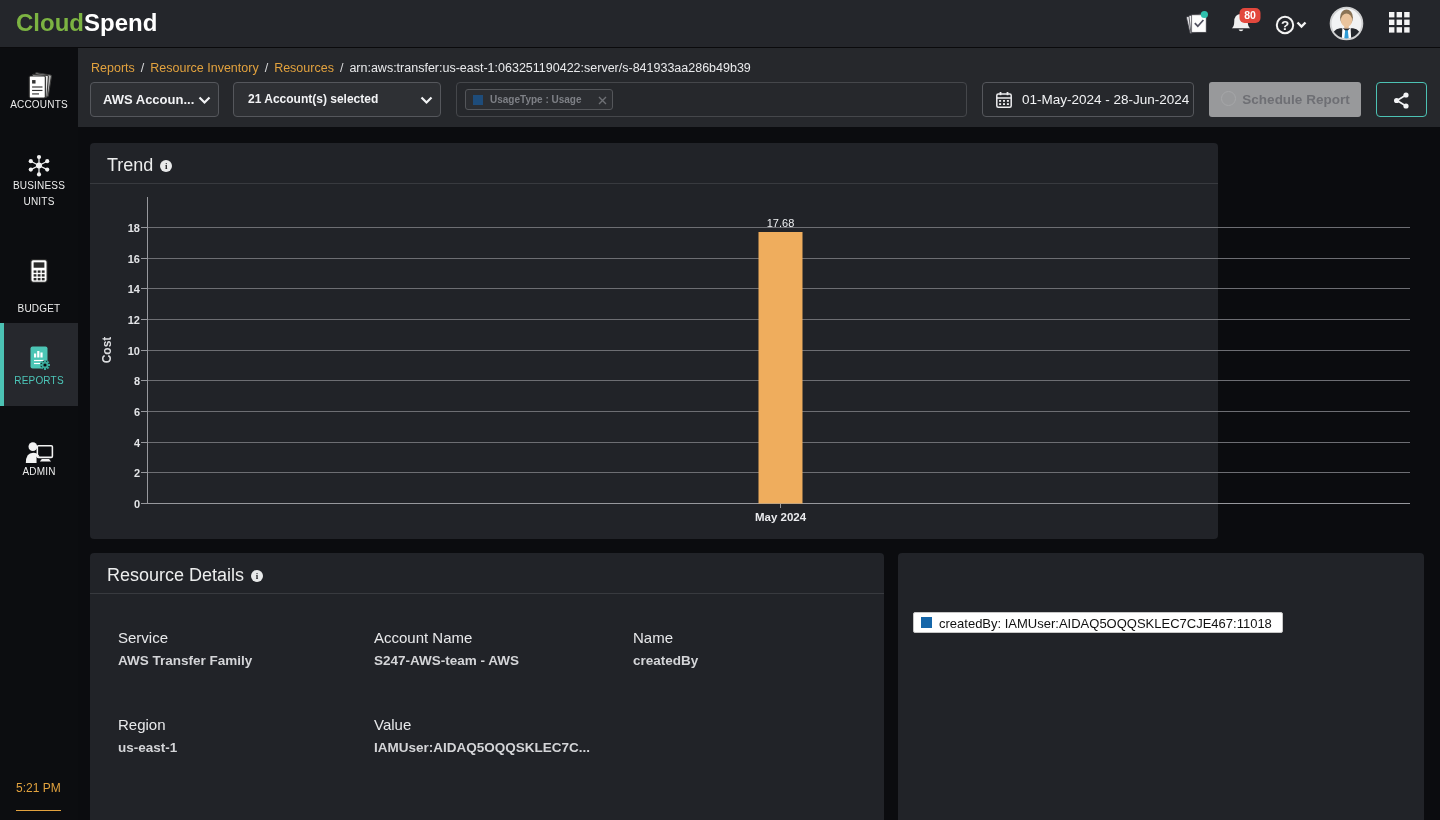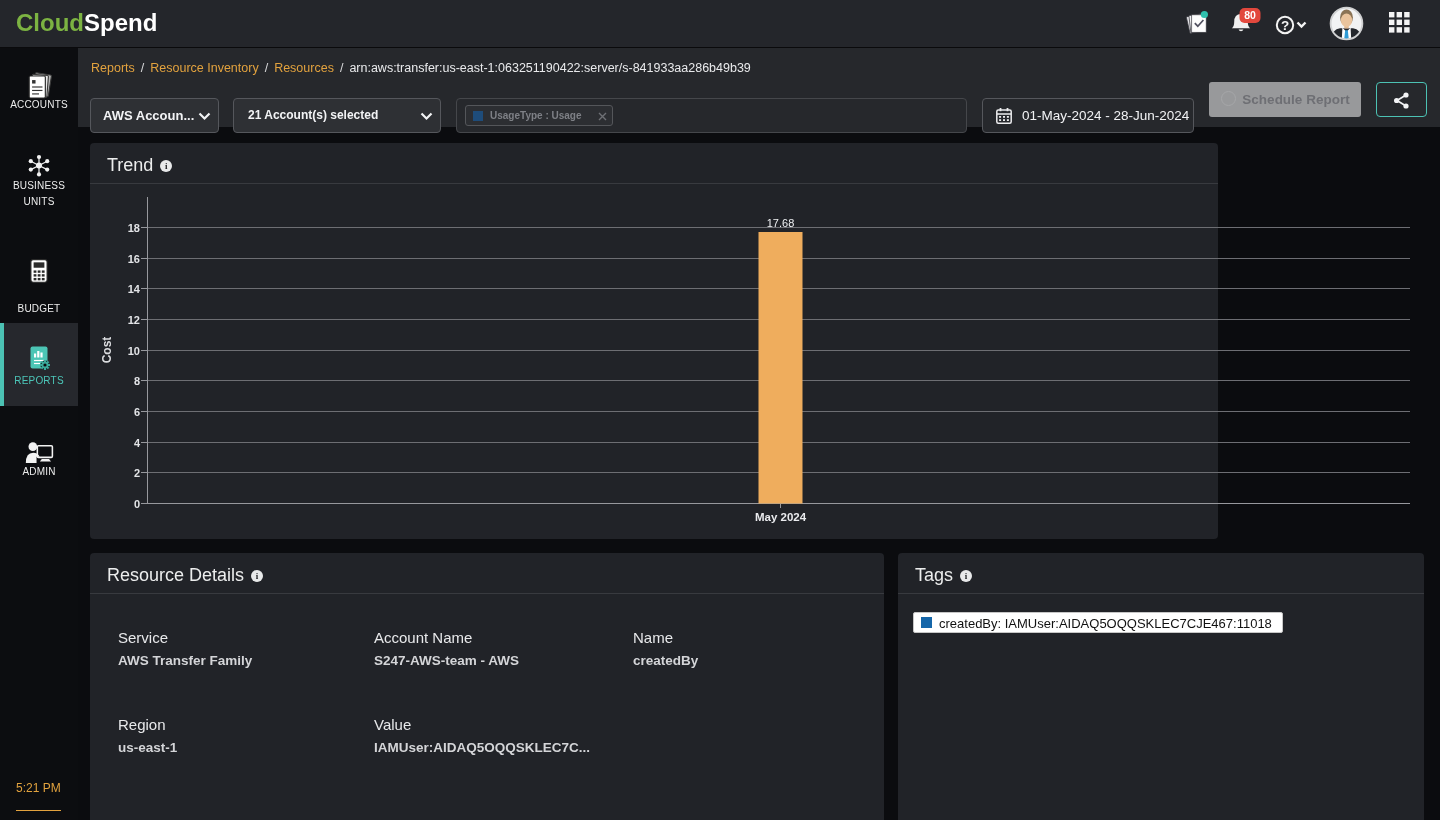--- a/index.html
+++ b/index.html
@@ -22,21 +22,21 @@
   background:#26282d; border-left:4px solid #4cc2b4; }
 #clock { position:absolute; left:16px; top:733px; font-size:12px; color:#e2a23e;
   border-bottom:1px solid #e2a23e; padding-bottom:15px; }
 
 #filterstrip { position:absolute; left:78px; top:48px; width:1362px; height:79px;
   background:#26282c; }
 #crumbs { position:absolute; left:13px; top:13px; font-size:12.5px; color:#e9eaec; }
 #crumbs a { color:#e2a23e; text-decoration:none; }
 #crumbs .sep { color:#d9dadc; padding:0 6px; }
 .fbox { position:absolute; top:34px; height:35px; border:1px solid #55575c;
-  border-radius:4px; background:#2e3034; color:#fff;margin-top:16px; }
+  border-radius:4px; background:#2e3034; color:#fff; }
 
 .panel { position:absolute; background:#212328; border-radius:4px; }
 .phead { position:absolute; left:0; top:0; right:0; height:41px;
   border-bottom:1px solid #383a3f; }
 .ptitle { position:absolute; left:17px; top:12px; font-size:18px; color:#eceded; }
 .info { display:inline-block; width:12px; height:12px; border-radius:50%;
   background:#e8e9ea; color:#1c1d21; font-size:9px; font-weight:bold;
   text-align:center; line-height:12px; vertical-align:2px; margin-left:7px;
   font-family:"Liberation Serif",serif; }
 .flabel { font-size:15px; color:#e8e9eb; }
@@ -316,20 +316,17 @@
       <div class="flabel">Region</div>
       <div class="fvalue">us-east-1</div>
     </div>
   <div class="abs" style="left:284px; top:163px;">
       <div class="flabel">Value</div>
       <div class="fvalue">IAMUser:AIDAQ5OQQSKLEC7C...</div>
     </div>
 </div>
 
 <div class="panel" id="tagspanel" style="left:898px; top:553px; width:526px; height:280px;">
-  <div class="phead">
-      <span class="ptitle">Tags<span class="info">i</span></span>
-    </div>
   <div style="position:absolute; left:15px; top:59px; width:370px; height:21px; background:#fff; border-radius:2px; border:1px solid #c6c6c6;">
     <span style="position:absolute; left:7px; top:4px; width:11px; height:11px; background:#1566a9;"></span>
     <span style="position:absolute; left:25px; top:3px; font-size:13px; color:#111; white-space:nowrap;">createdBy: IAMUser:AIDAQ5OQQSKLEC7CJE467:11018</span>
   </div>
 </div>
 
 </body></html>

